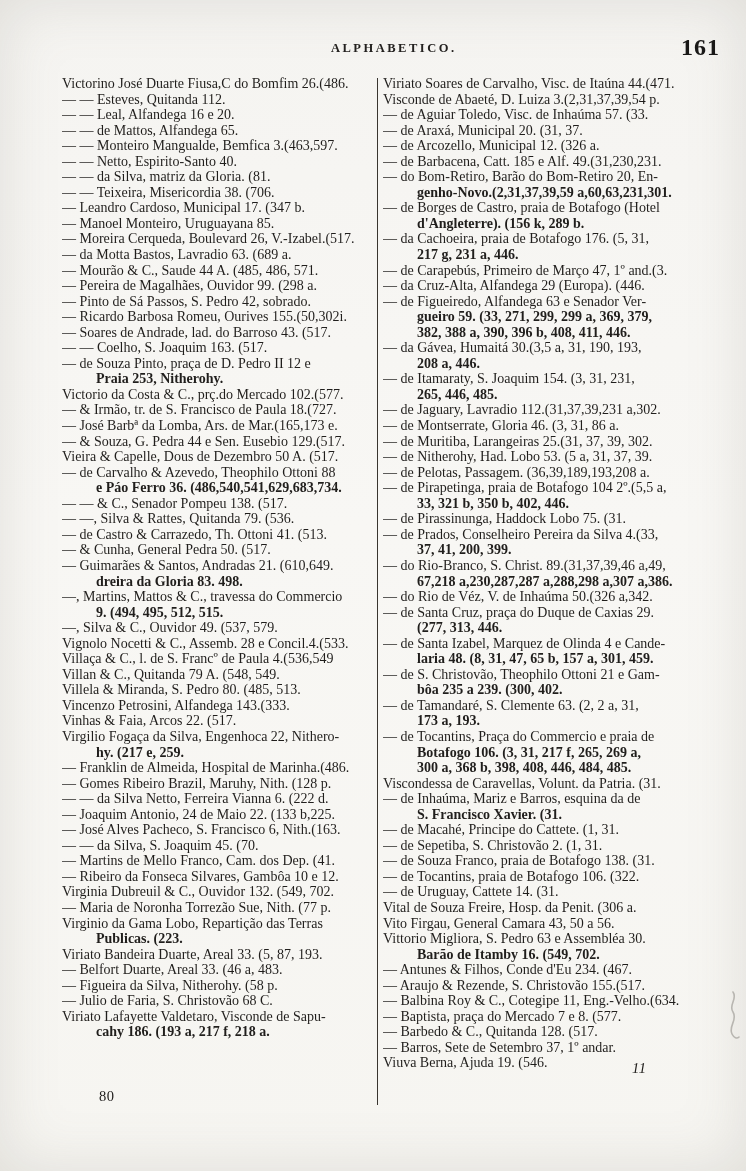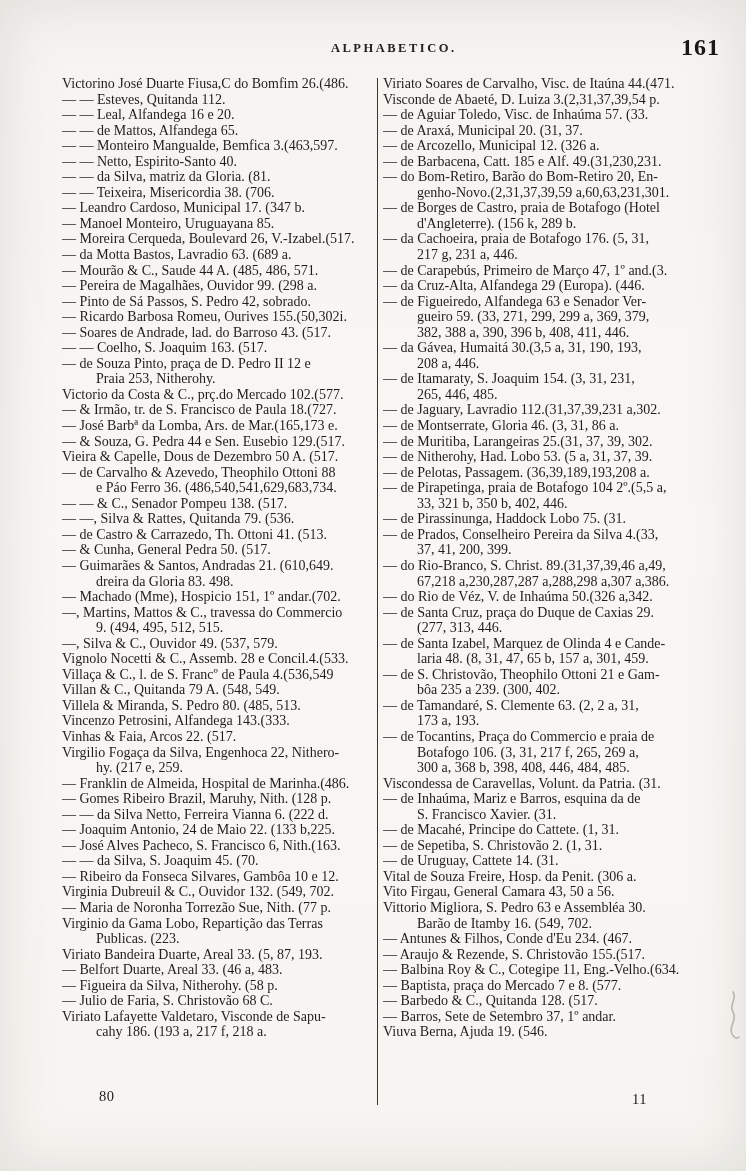--- a/index.html
+++ b/index.html
@@ -24,28 +24,28 @@
     font-size:24px;font-weight:bold;letter-spacing:1px;color:#191817;
   }
   .col{
     position:absolute;top:76px;
     font-size:14px;line-height:15.55px;
     color:#201e1c;white-space:nowrap;
   }
   .col-left{left:62px;width:313px;}
   .col-right{left:383px;width:331px;}
   .line{height:15.55px;overflow:hidden;}
-  .line.cont{padding-left:34px;}
+  .line.cont{padding-left:34px;font-weight:bold;}
   .divider{
     position:absolute;left:377px;top:78px;width:1px;height:1027px;
     background:#39352f;
   }
   .footer-num{position:absolute;font-size:14.5px;color:#22201e;letter-spacing:0.5px;}
   .footer-left{left:99px;top:1088px;}
-  .footer-right{left:632px;top:1091px;}
+  .footer-right{left:632px;top:1060px;font-style:italic;}
   .margin-mark{position:absolute;left:723px;top:990px;opacity:0.55;}
 </style>
 </head>
 <body>
 
 <div class="page">
 
   <div class="running-title">ALPHABETICO.</div>
 
   <div class="page-number">161</div>
@@ -77,38 +77,38 @@
       <div class="line">— &amp; Souza, G. Pedra 44 e Sen. Eusebio 129.(517.</div>
       <div class="line">Vieira &amp; Capelle, Dous de Dezembro 50 A. (517.</div>
       <div class="line">— de Carvalho &amp; Azevedo, Theophilo Ottoni 88</div>
       <div class="line cont">e Páo Ferro 36. (486,540,541,629,683,734.</div>
       <div class="line">— — &amp; C., Senador Pompeu 138. (517.</div>
       <div class="line">— —, Silva &amp; Rattes, Quitanda 79. (536.</div>
       <div class="line">— de Castro &amp; Carrazedo, Th. Ottoni 41. (513.</div>
       <div class="line">— &amp; Cunha, General Pedra 50. (517.</div>
       <div class="line">— Guimarães &amp; Santos, Andradas 21. (610,649.</div>
       <div class="line cont">dreira da Gloria 83. 498.</div>
-      <div class="line">— Machado (Mme), Hospicio 151, 1º andar.(702.</div>
       <div class="line">—, Martins, Mattos &amp; C., travessa do Commercio</div>
       <div class="line cont">9. (494, 495, 512, 515.</div>
       <div class="line">—, Silva &amp; C., Ouvidor 49. (537, 579.</div>
       <div class="line">Vignolo Nocetti &amp; C., Assemb. 28 e Concil.4.(533.</div>
       <div class="line">Villaça &amp; C., l. de S. Francº de Paula 4.(536,549</div>
       <div class="line">Villan &amp; C., Quitanda 79 A. (548, 549.</div>
       <div class="line">Villela &amp; Miranda, S. Pedro 80. (485, 513.</div>
       <div class="line">Vincenzo Petrosini, Alfandega 143.(333.</div>
       <div class="line">Vinhas &amp; Faia, Arcos 22. (517.</div>
       <div class="line">Virgilio Fogaça da Silva, Engenhoca 22, Nithero-</div>
       <div class="line cont">hy. (217 e, 259.</div>
       <div class="line">— Franklin de Almeida, Hospital de Marinha.(486.</div>
       <div class="line">— Gomes Ribeiro Brazil, Maruhy, Nith. (128 p.</div>
       <div class="line">— — da Silva Netto, Ferreira Vianna 6. (222 d.</div>
       <div class="line">— Joaquim Antonio, 24 de Maio 22. (133 b,225.</div>
       <div class="line">— José Alves Pacheco, S. Francisco 6, Nith.(163.</div>
       <div class="line">— — da Silva, S. Joaquim 45. (70.</div>
+      <div class="line">— Martins de Mello Franco, Cam. dos Dep. (41.</div>
       <div class="line">— Ribeiro da Fonseca Silvares, Gambôa 10 e 12.</div>
       <div class="line">Virginia Dubreuil &amp; C., Ouvidor 132. (549, 702.</div>
       <div class="line">— Maria de Noronha Torrezão Sue, Nith. (77 p.</div>
       <div class="line">Virginio da Gama Lobo, Repartição das Terras</div>
       <div class="line cont">Publicas. (223.</div>
       <div class="line">Viriato Bandeira Duarte, Areal 33. (5, 87, 193.</div>
       <div class="line">— Belfort Duarte, Areal 33. (46 a, 483.</div>
       <div class="line">— Figueira da Silva, Nitherohy. (58 p.</div>
       <div class="line">— Julio de Faria, S. Christovão 68 C.</div>
       <div class="line">Viriato Lafayette Valdetaro, Visconde de Sapu-</div>
@@ -161,20 +161,22 @@
       <div class="line">— de Tamandaré, S. Clemente 63. (2, 2 a, 31,</div>
       <div class="line cont">173 a, 193.</div>
       <div class="line">— de Tocantins, Praça do Commercio e praia de</div>
       <div class="line cont">Botafogo 106. (3, 31, 217 f, 265, 269 a,</div>
       <div class="line cont">300 a, 368 b, 398, 408, 446, 484, 485.</div>
       <div class="line">Viscondessa de Caravellas, Volunt. da Patria. (31.</div>
       <div class="line">— de Inhaúma, Mariz e Barros, esquina da de</div>
       <div class="line cont">S. Francisco Xavier. (31.</div>
       <div class="line">— de Macahé, Principe do Cattete. (1, 31.</div>
       <div class="line">— de Sepetiba, S. Christovão 2. (1, 31.</div>
+      <div class="line">— de Souza Franco, praia de Botafogo 138. (31.</div>
+      <div class="line">— de Tocantins, praia de Botafogo 106. (322.</div>
       <div class="line">— de Uruguay, Cattete 14. (31.</div>
       <div class="line">Vital de Souza Freire, Hosp. da Penit. (306 a.</div>
       <div class="line">Vito Firgau, General Camara 43, 50 a 56.</div>
       <div class="line">Vittorio Migliora, S. Pedro 63 e Assembléa 30.</div>
       <div class="line cont">Barão de Itamby 16. (549, 702.</div>
       <div class="line">— Antunes &amp; Filhos, Conde d'Eu 234. (467.</div>
       <div class="line">— Araujo &amp; Rezende, S. Christovão 155.(517.</div>
       <div class="line">— Balbina Roy &amp; C., Cotegipe 11, Eng.-Velho.(634.</div>
       <div class="line">— Baptista, praça do Mercado 7 e 8. (577.</div>
       <div class="line">— Barbedo &amp; C., Quitanda 128. (517.</div>

